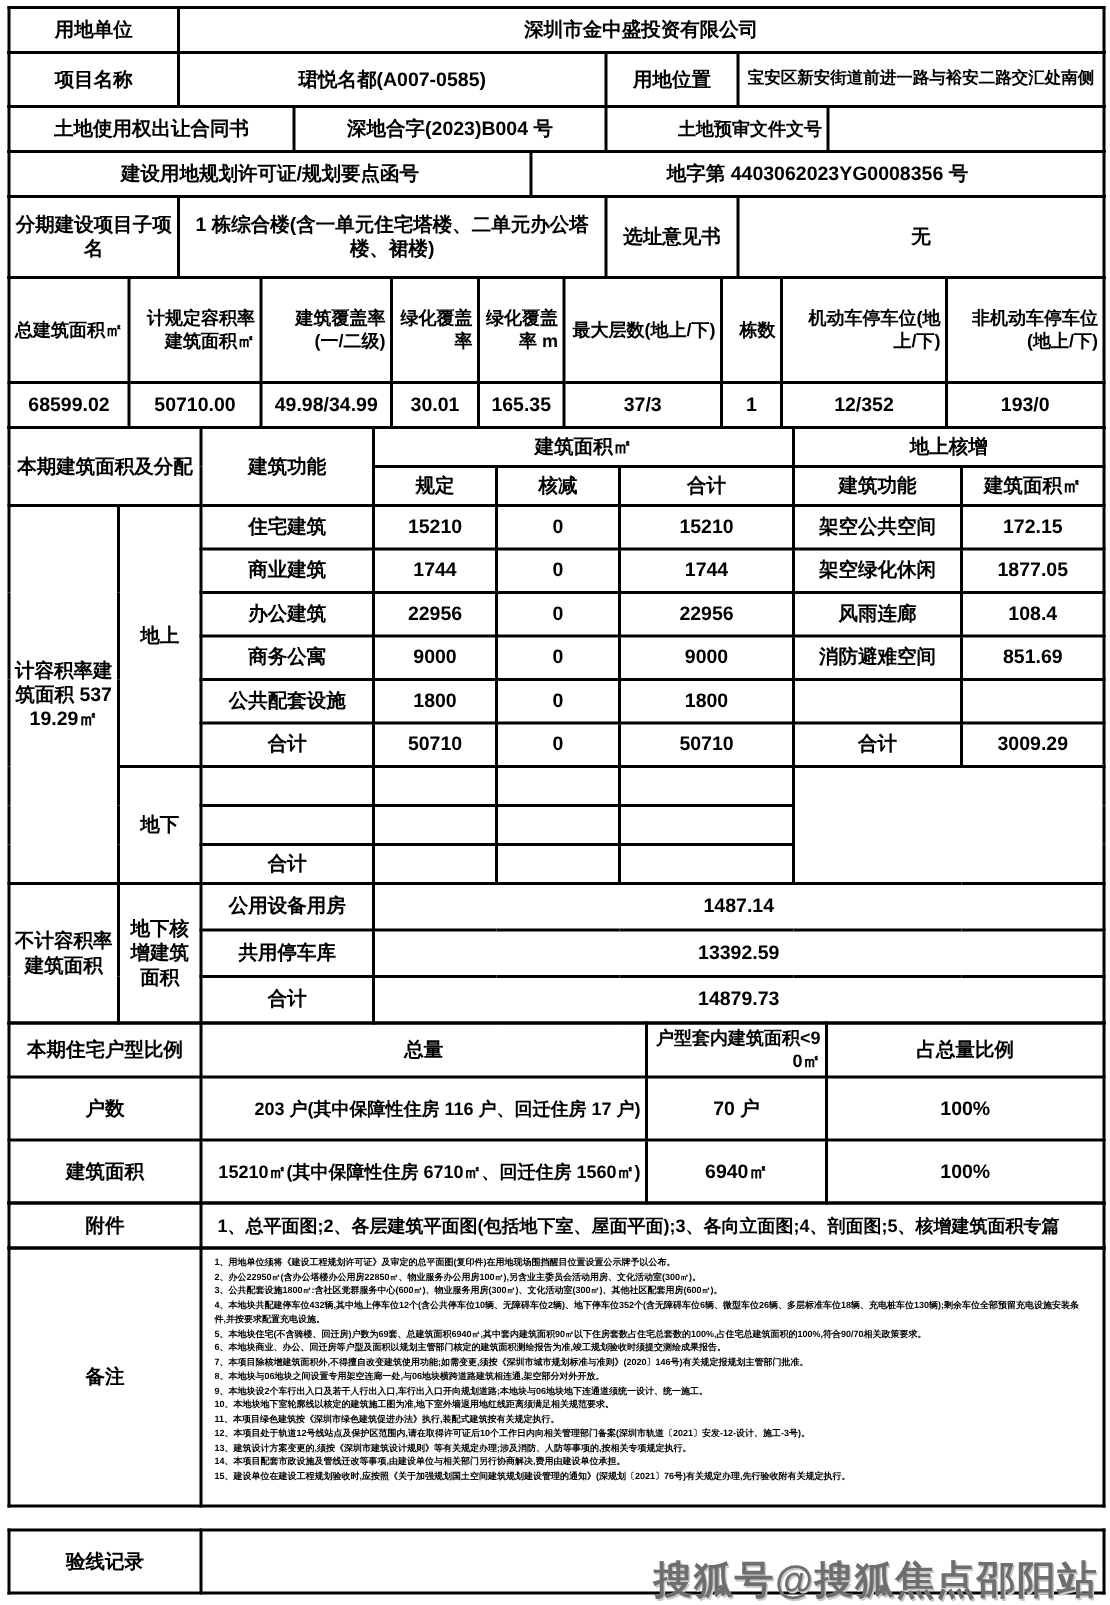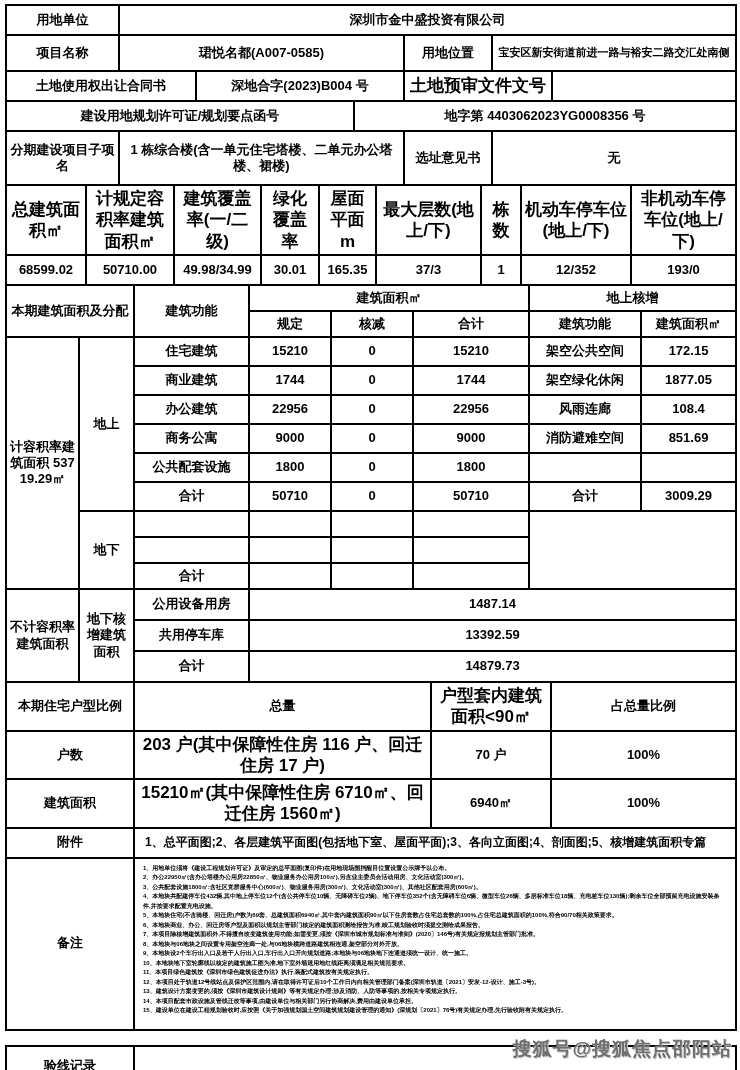--- a/index.html
+++ b/index.html
@@ -4,30 +4,30 @@
 <style>
   html,body{margin:0;padding:0;width:740px;height:1070px;background:#fff;overflow:hidden;
     font-family:"Liberation Sans","DejaVu Sans",sans-serif;color:#000;}
   .page{position:relative;width:740px;height:1070px;text-decoration:underline;}
   .sheet{position:absolute;left:5px;top:4px;width:730px;}
   table.t{border-collapse:collapse;table-layout:fixed;width:730px;margin-top:-2px;}
   table.t.first{margin-top:0;}
   td{border:2px solid #000;font-weight:bold;font-size:13px;text-align:center;
      vertical-align:middle;padding:2px 3px;word-break:break-all;line-height:1.25;}
   td.sm{font-size:11px;border-radius:17px;}
-  td.hsm{font-size:17px;}
+  td.hsm{font-size:12px;text-align:right;}
   td.attach{font-size:12px;text-align:left;padding-left:10px;}
   td.remark-cell{text-align:left;vertical-align:top;padding:5px 8px 4px 8px;}
   .remark-line{font-size:6px;line-height:9.5px;font-weight:600;letter-spacing:0;}
   .gap{height:14px;}
   .wm1{position:absolute;left:438px;top:994px;display:flex;align-items:center;
        color:rgba(130,130,130,0.75);font-size:20px;font-weight:bold;letter-spacing:2px;}
   .wm-circle{width:26px;height:26px;border:2px solid rgba(130,130,130,0.55);border-radius:50%;
        margin-right:8px;display:inline-block;box-sizing:border-box;}
-  .wm2{position:absolute;right:8px;top:1036px;color:#6e6e6e;font-size:19px;font-weight:bold;
+  .wm2{position:absolute;right:8px;top:1036px;color:#6e6e6e;font-size:26px;font-weight:bold;
        letter-spacing:1px;text-shadow:1px 1px 0 #c9c9c9;text-align:center;}
 </style>
 </head>
 <body>
 
 <div class="page">
 <div class="sheet">
 
   <table class="t first">
     <colgroup>
@@ -117,21 +117,21 @@
           <col style="width:40px">
           <col style="width:110px">
           <col style="width:105px">
     </colgroup>
     <tbody>
           <tr style="height:70px">
       <td class="hsm">总建筑面积㎡</td>
       <td class="hsm">计规定容积率建筑面积㎡</td>
       <td class="hsm">建筑覆盖率(一/二级)</td>
       <td class="hsm">绿化覆盖率</td>
-      <td class="hsm">屋面平面 m</td>
+      <td class="hsm">绿化覆盖率 m</td>
       <td class="hsm">最大层数(地上/下)</td>
       <td class="hsm">栋数</td>
       <td class="hsm">机动车停车位(地上/下)</td>
       <td class="hsm">非机动车停车位(地上/下)</td>
     </tr>
     <tr style="height:30px">
       <td>68599.02</td>
       <td>50710.00</td>
       <td>49.98/34.99</td>
       <td>30.01</td>

